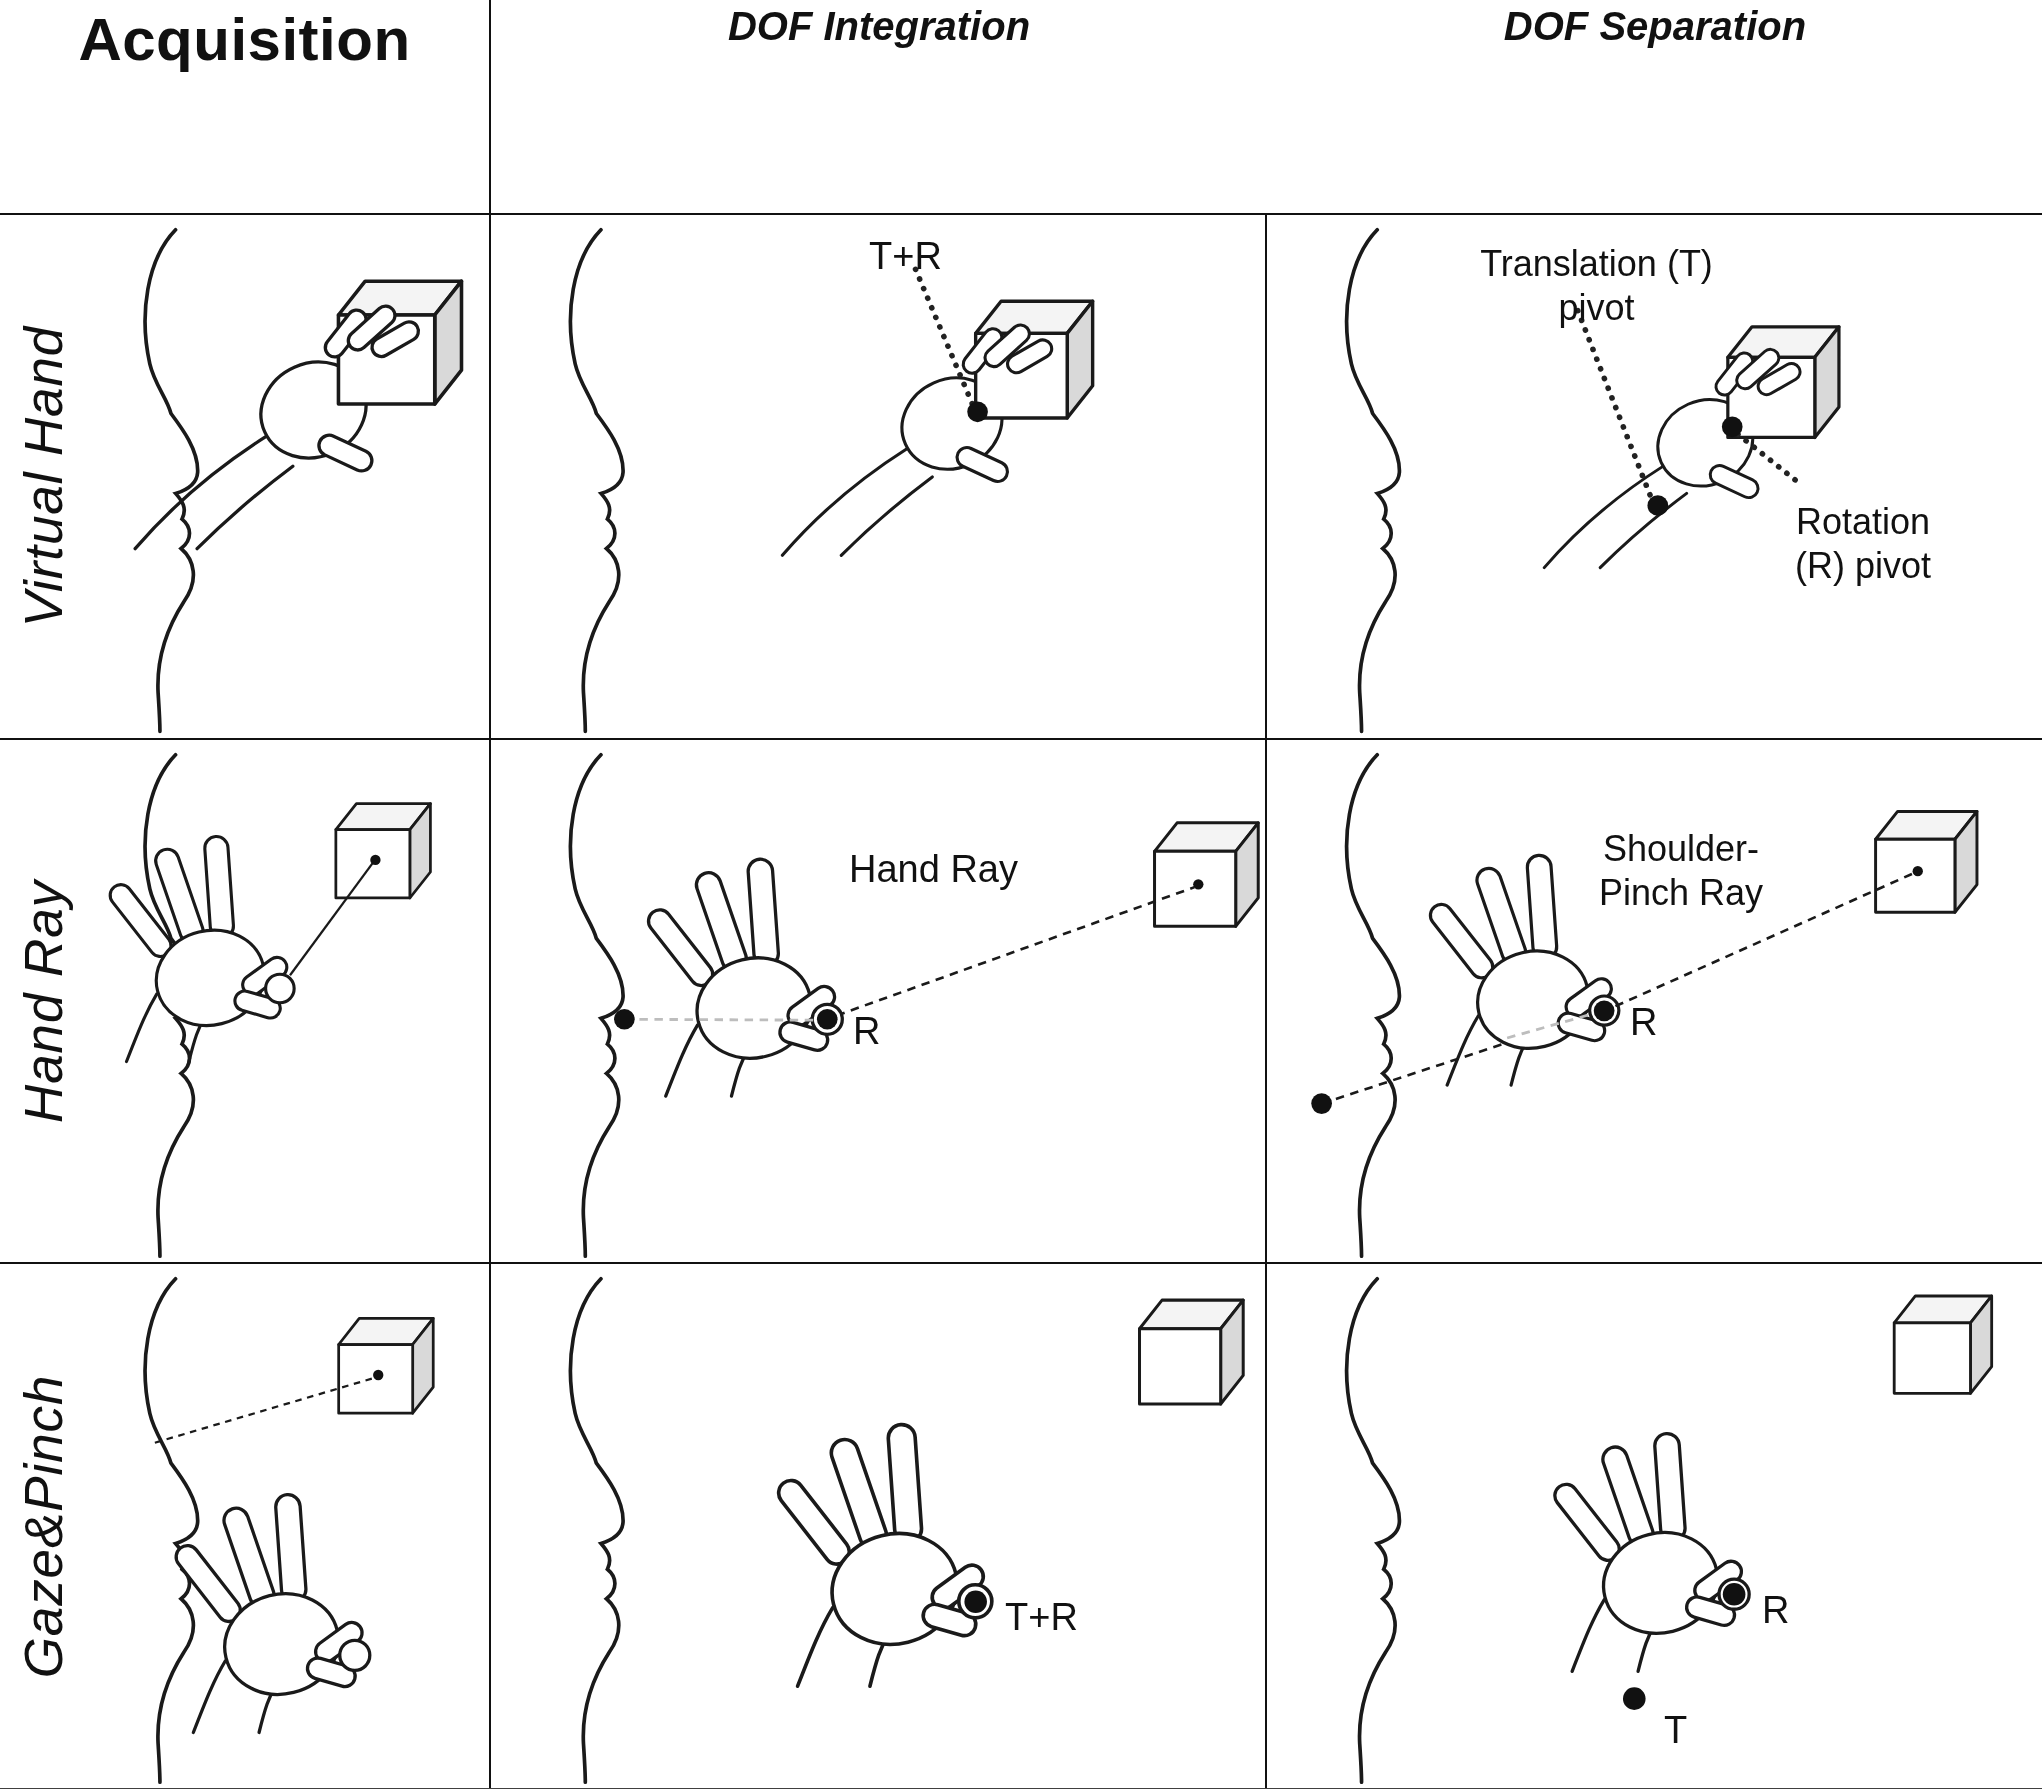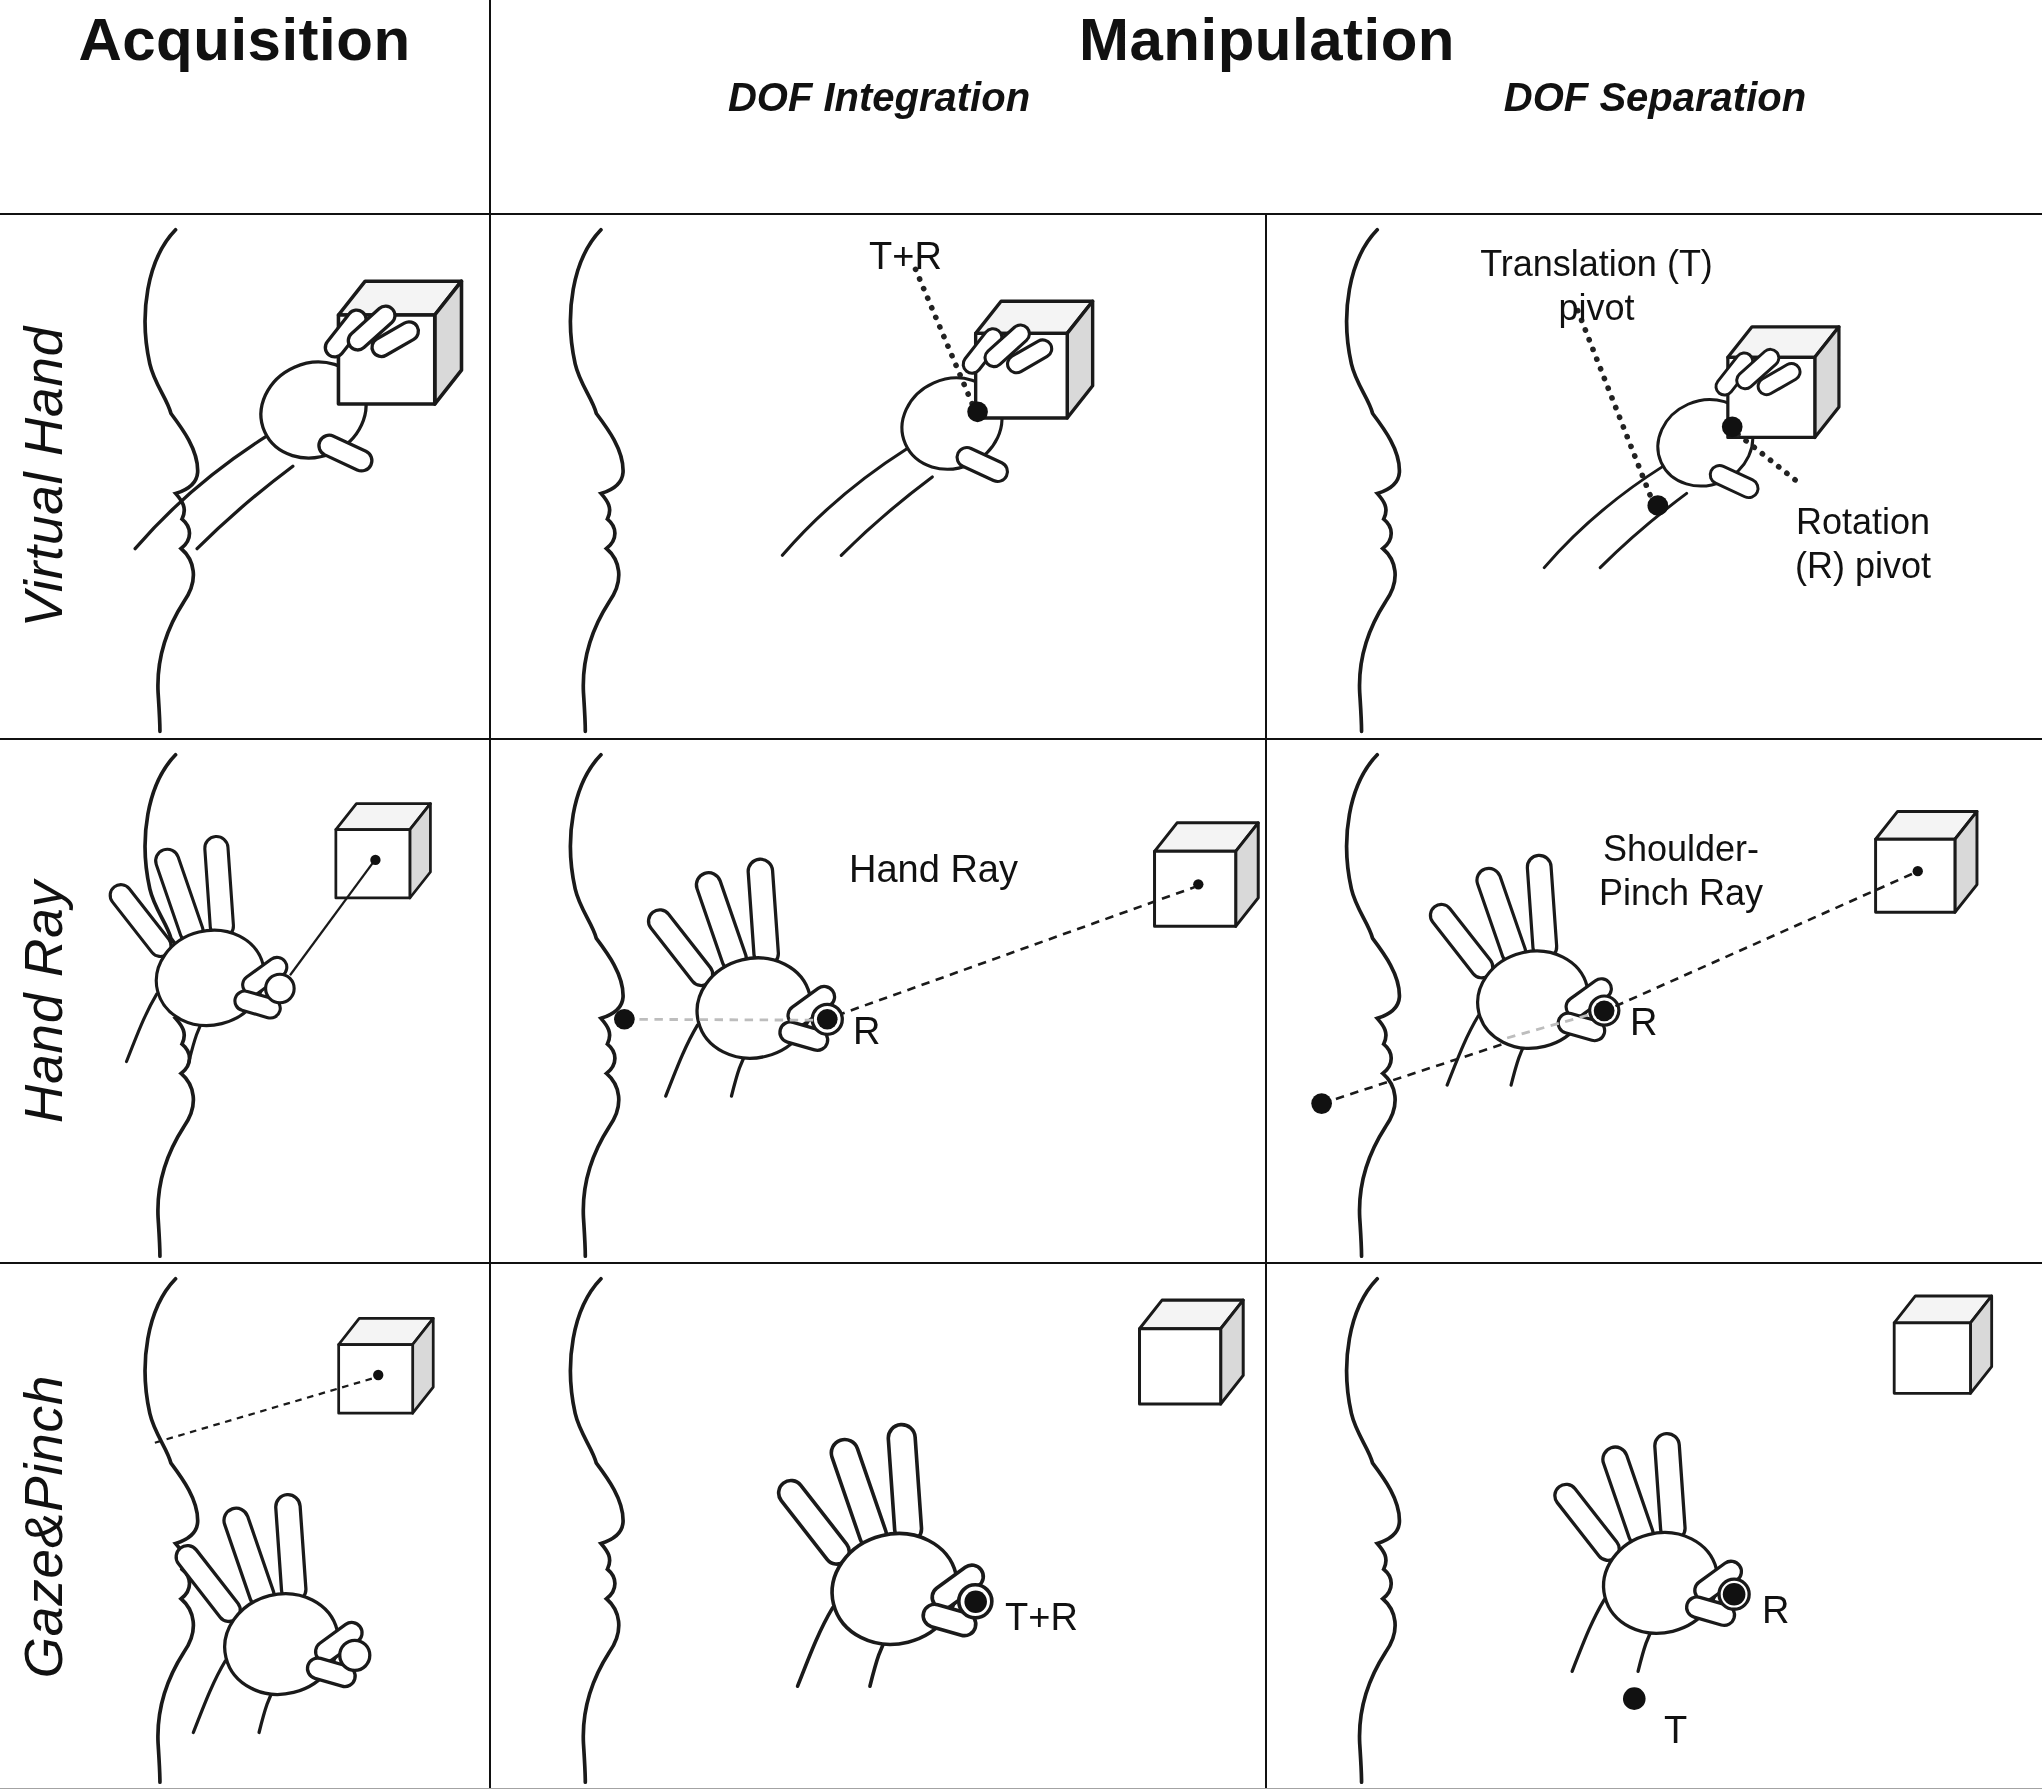--- a/index.html
+++ b/index.html
@@ -1,19 +1,19 @@
 <!DOCTYPE html>
 <html style="font-size:15px"><head>
 <meta charset="utf-8">
 <style>
   html,body{margin:0;padding:0;background:#fff;}
   .figure{
     position:relative;
     width:2042px;height:1789px;
-    background:#a3a3a3;
+    background:#404040;
     font-family:"Liberation Sans", sans-serif;
     color:#111;
     display:grid;
     grid-template-columns:491px 776px 776px;
     grid-template-rows:215px 525px 524px 524px;
     box-sizing:border-box;
   }
   .cell{position:relative;overflow:hidden;box-sizing:border-box;background:#fff;}
   .b-right{border-right:2.8px solid #111;}
   .b-bottom{border-bottom:2.8px solid #111;}
@@ -88,21 +88,20 @@
     </g>
   </defs>
 </svg>
 
 <div class="figure">
 
   <div class="cell head-acq b-right b-bottom">
     <div class="htitle">Acquisition</div>
   </div>
   <div class="cell head-man b-bottom" style="grid-column:2 / 4;">
-    <div class="htitle">Manipulation</div>
     <div class="subrow">
       <div class="half">
           <div class="hsub">DOF Integration</div>
         </div>
       <div class="half">
           <div class="hsub">DOF Separation</div>
         </div>
     </div>
   </div>
 

